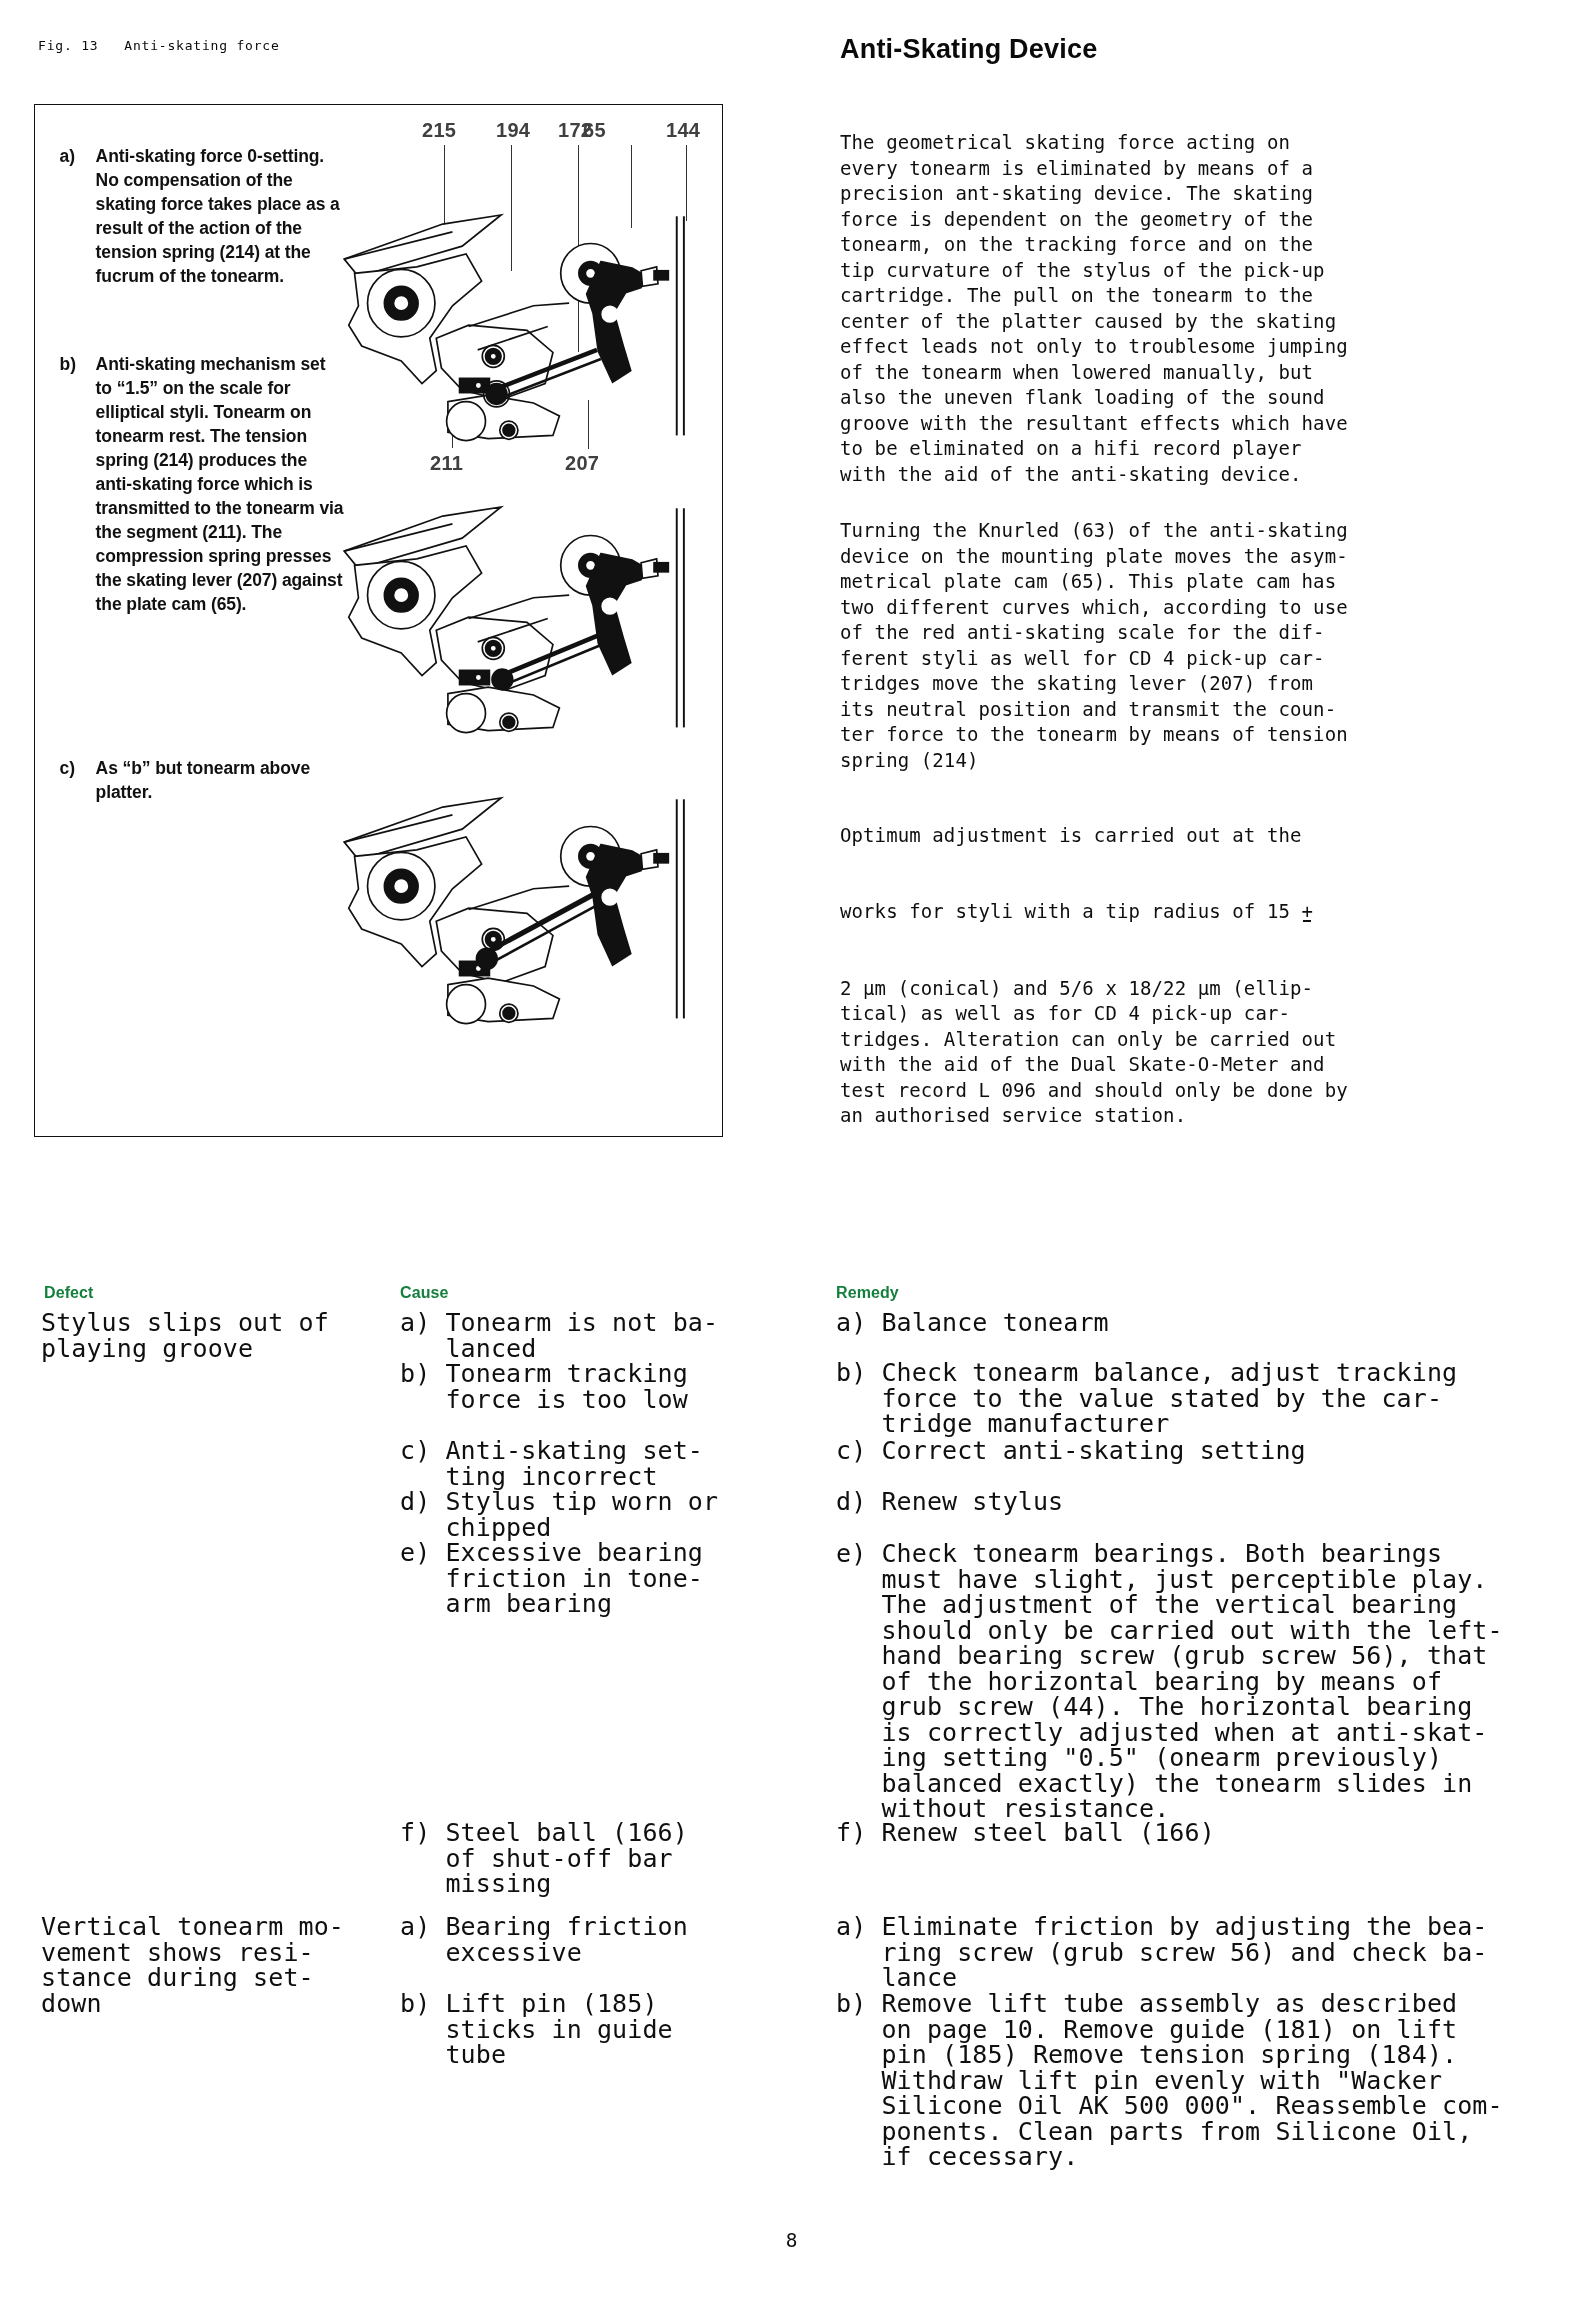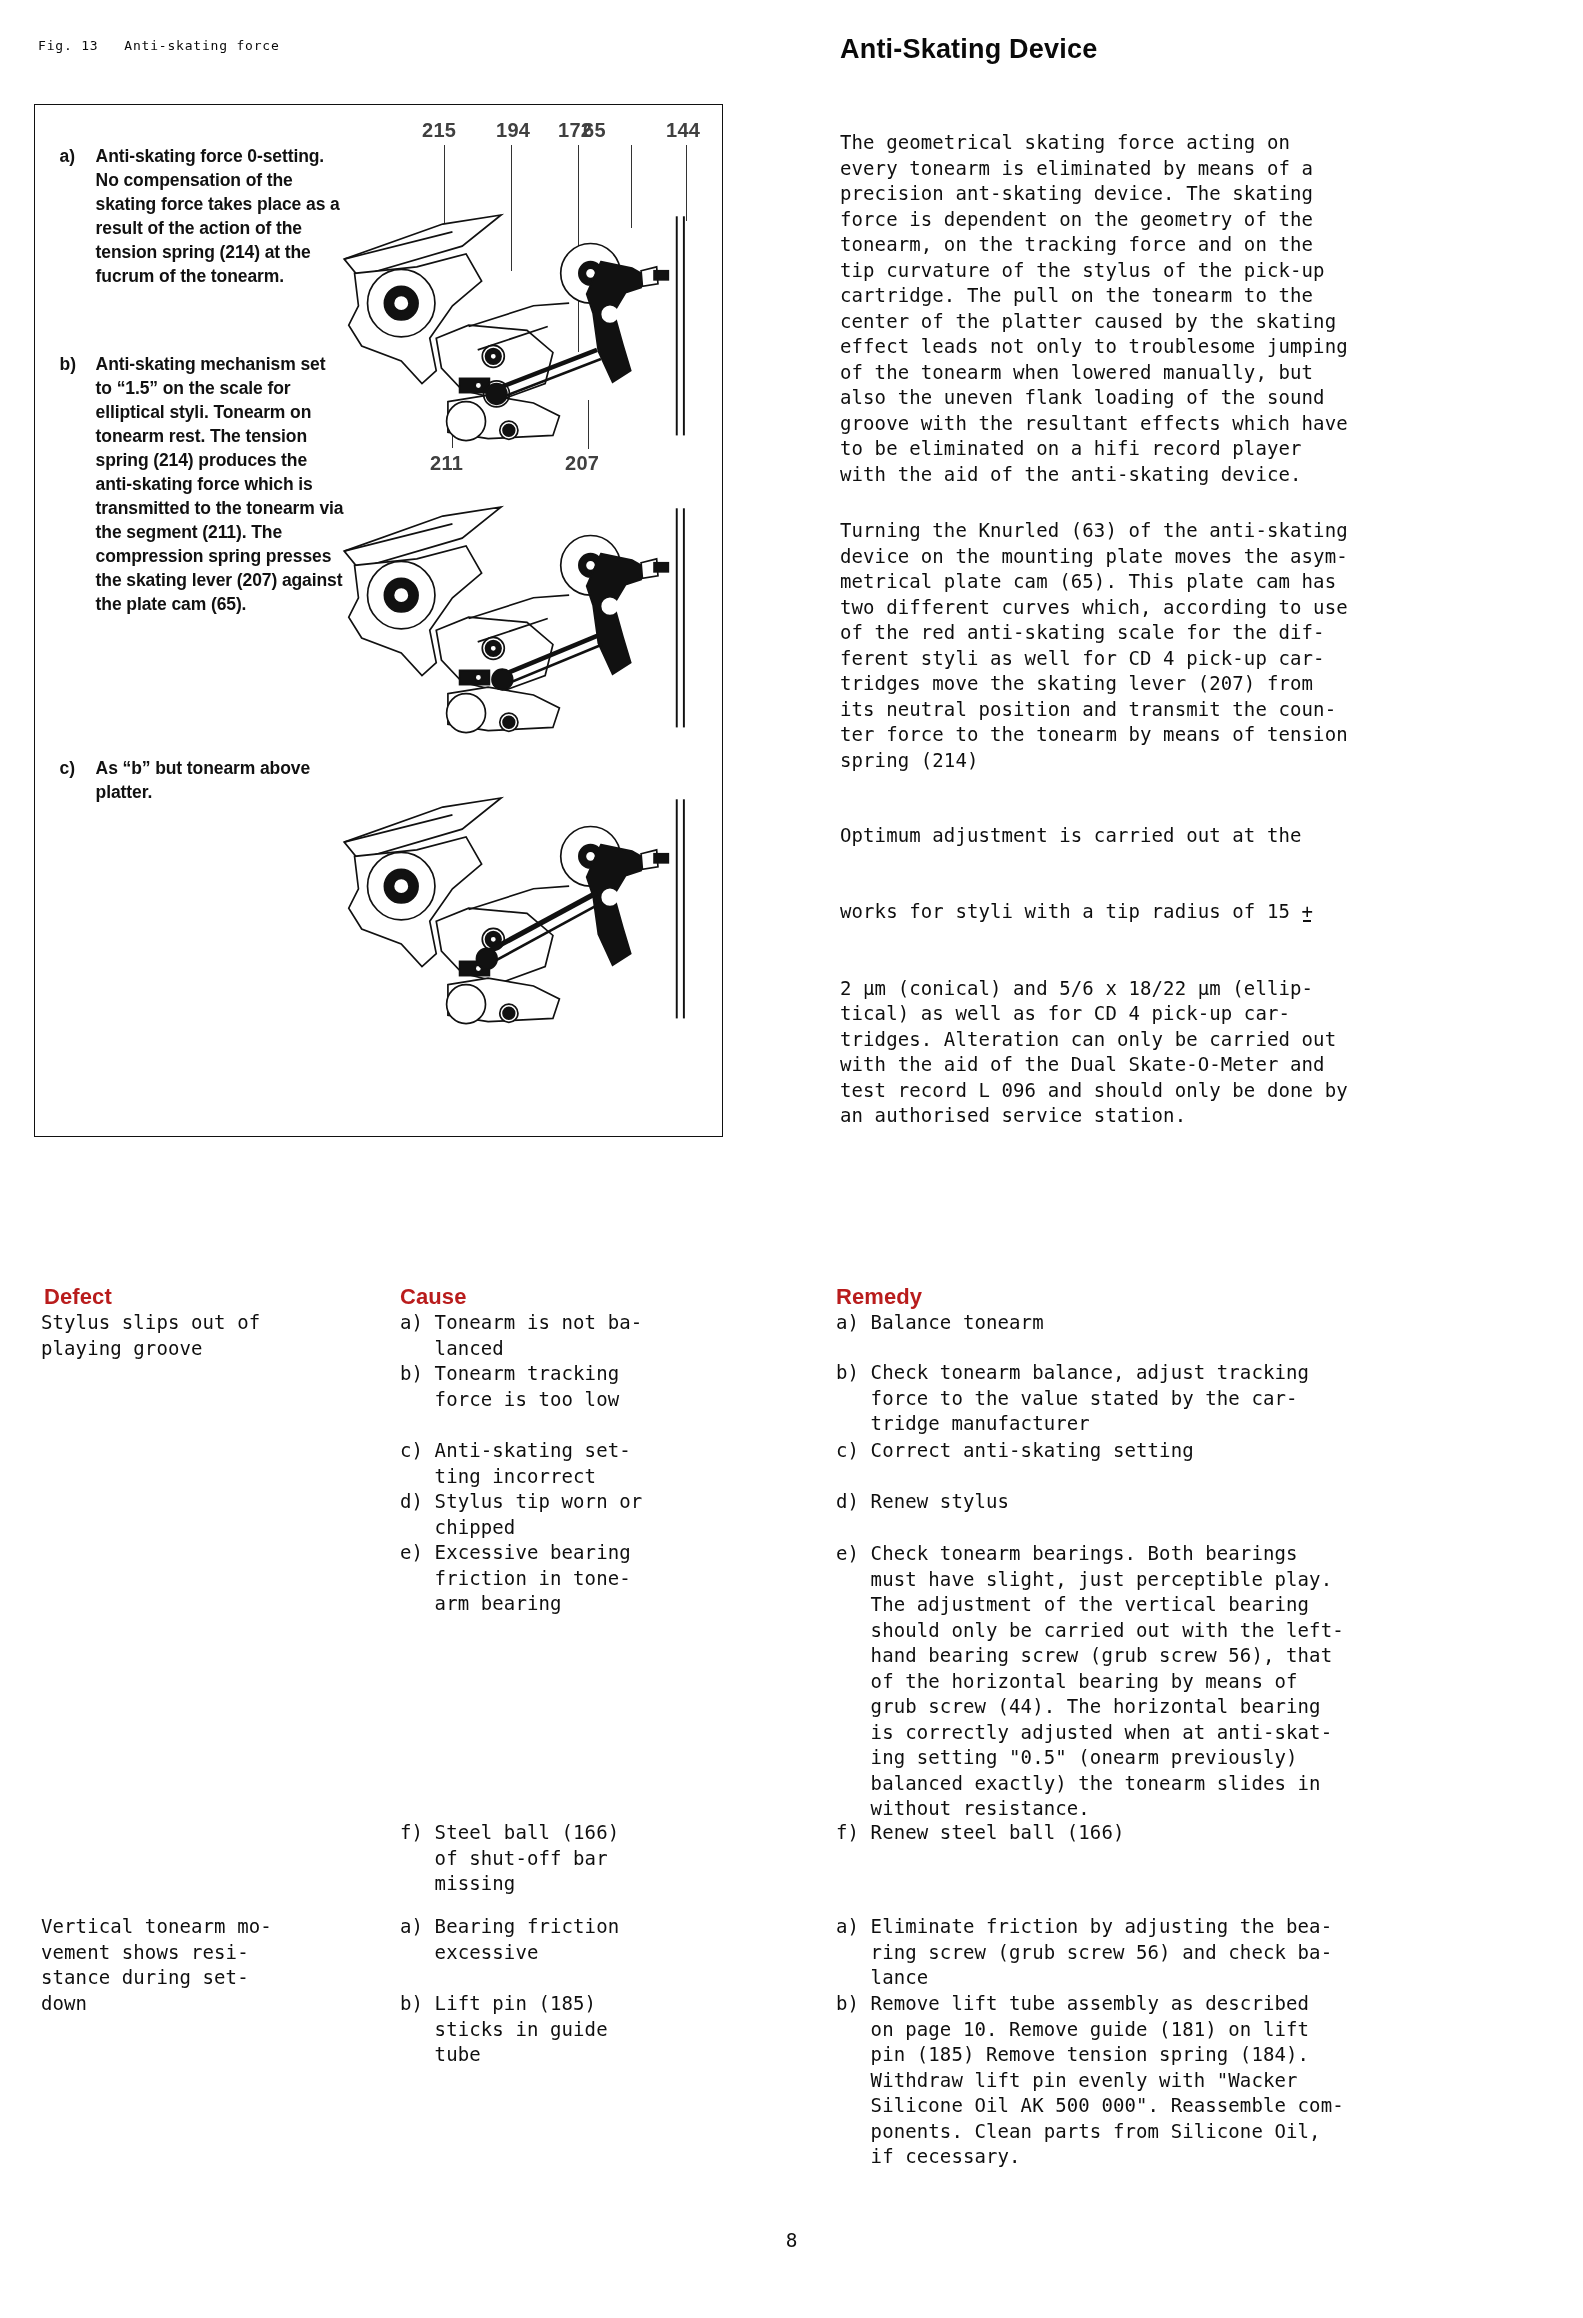--- a/index.html
+++ b/index.html
@@ -102,28 +102,28 @@
     white-space: pre;
     color: #0f0f0f;
     letter-spacing: 0.1px;
   }
 
   
   .col-head {
     position: absolute;
     font-family: "Liberation Sans", sans-serif;
     font-weight: bold;
-    font-size: 22px;
-    color: #b91c1c;
+    font-size: 16px;
+    color: #15803d;
     letter-spacing: 0.1px;
   }
   .tbl-cell {
     position: absolute;
     font-family: "DejaVu Sans Mono", monospace;
-    font-size: 19px;
+    font-size: 25px;
     line-height: 25.5px;
     white-space: pre;
     color: #0f0f0f;
     letter-spacing: 0.1px;
   }
 
   #page-number {
     position: absolute;
     left: 0;
     right: 0;

